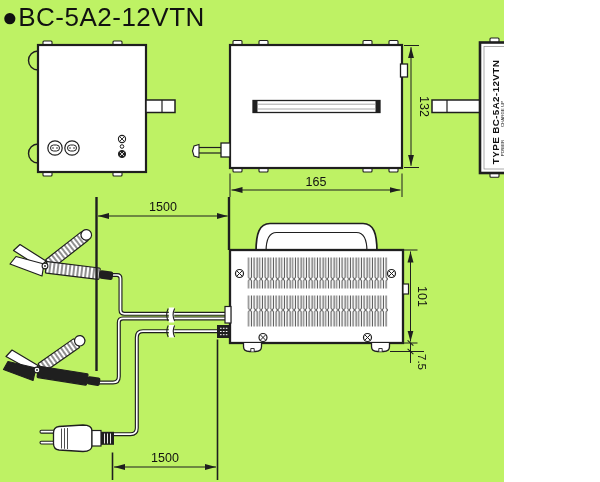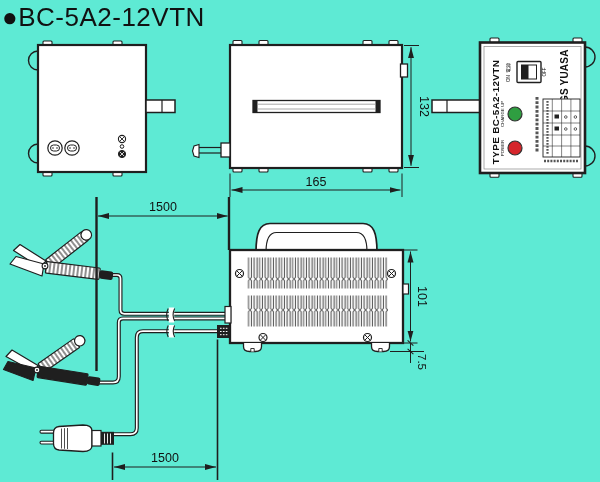--- a/index.html
+++ b/index.html
@@ -1,16 +1,16 @@
 <!DOCTYPE html>
 <html><head>
 <meta charset="utf-8">
 <style>
   html,body{margin:0;padding:0;background:#ffffff;}
-  .stage{position:relative;width:600px;height:482px;background:#5eead4;overflow:hidden;}
+  .stage{position:relative;width:504px;height:482px;background:#bef264;overflow:hidden;}
   svg{display:block;}
   text{fill:#111;}
 </style>
 </head>
 <body>
 
 <div class="stage">
 <svg width="600" height="482" viewBox="0 0 600 482" xmlns="http://www.w3.org/2000/svg" font-family="&quot;Liberation Sans&quot;,&quot;DejaVu Sans&quot;,sans-serif">
   <defs>
     <marker id="arrow" markerWidth="12" markerHeight="8" refX="11" refY="3.5" orient="auto-start-reverse" markerUnits="userSpaceOnUse">

